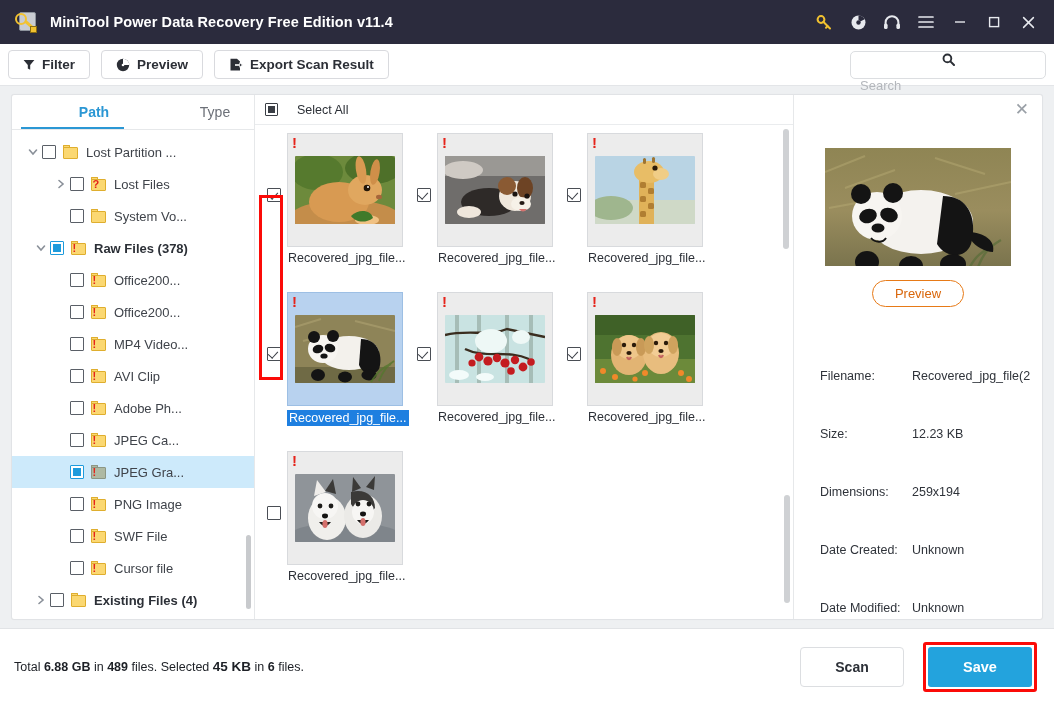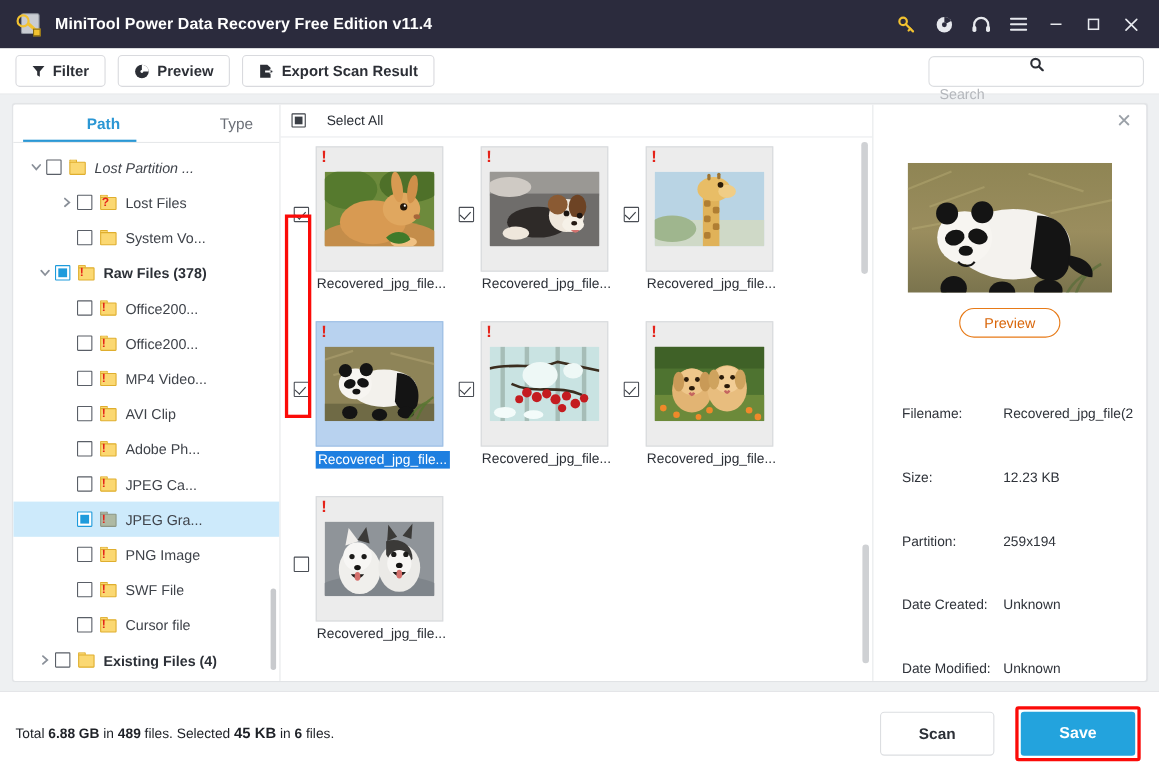--- a/index.html
+++ b/index.html
@@ -57,21 +57,21 @@
     width: 32px; height: 32px; display: flex;
     align-items: center; justify-content: center;
     color: #e7e9ee;
   }
   .tb-btn svg { display: block; }
 
   
   .toolbar {
     height: 42px; background: #ffffff;
     display: flex; align-items: center;
-    padding: 0 14px; flex: 0 0 42px;
+    padding: 0 8px; flex: 0 0 42px;
     border-bottom: 1px solid #e3e5e8;
   }
   .tool-btn {
     height: 29px; min-width: 64px;
     border: 1px solid #d9dade; border-radius: 4px;
     background: #fff; color: #2c2f36;
     font-size: 13.5px; font-weight: bold;
     display: flex; align-items: center; justify-content: center;
     gap: 7px; padding: 0 14px; margin-right: 11px;
     cursor: pointer; white-space: nowrap;
@@ -424,21 +424,21 @@
         <div class="tabs">
           <div class="tab active">
             <span>Path</span>
           </div>
           <div class="tab">
             <span>Type</span>
           </div>
         </div>
         <div class="tabs-underline"></div>
         <div class="tree" id="tree">
-            <div class="tree-row" style="padding-left: 12px; font-style: italic;">
+            <div class="tree-row" style="padding-left: 12px;">
               <span class="caret">
                 <svg width="10" height="10" viewBox="0 0 10 10">
                   <path d="M1.5 3 L5 7 L8.5 3" fill="none" stroke="#8a9099" stroke-width="1.6" stroke-linecap="round"></path>
                 </svg>
               </span>
               <span class="cbox"></span>
               <span class="folder">
                 <span class="ftab"></span>
                 <span class="fbody"></span>
               </span>
@@ -915,21 +915,21 @@
         <div class="pv-meta" id="pvmeta">
             <div class="pv-row">
               <span class="pv-key">Filename:</span>
               <span class="pv-val">Recovered_jpg_file(2</span>
             </div>
             <div class="pv-row">
               <span class="pv-key">Size:</span>
               <span class="pv-val">12.23 KB</span>
             </div>
             <div class="pv-row">
-              <span class="pv-key">Partition:</span>
+              <span class="pv-key">Dimensions:</span>
               <span class="pv-val">259x194</span>
             </div>
             <div class="pv-row">
               <span class="pv-key">Date Created:</span>
               <span class="pv-val">Unknown</span>
             </div>
             <div class="pv-row">
               <span class="pv-key">Date Modified:</span>
               <span class="pv-val">Unknown</span>
             </div>

